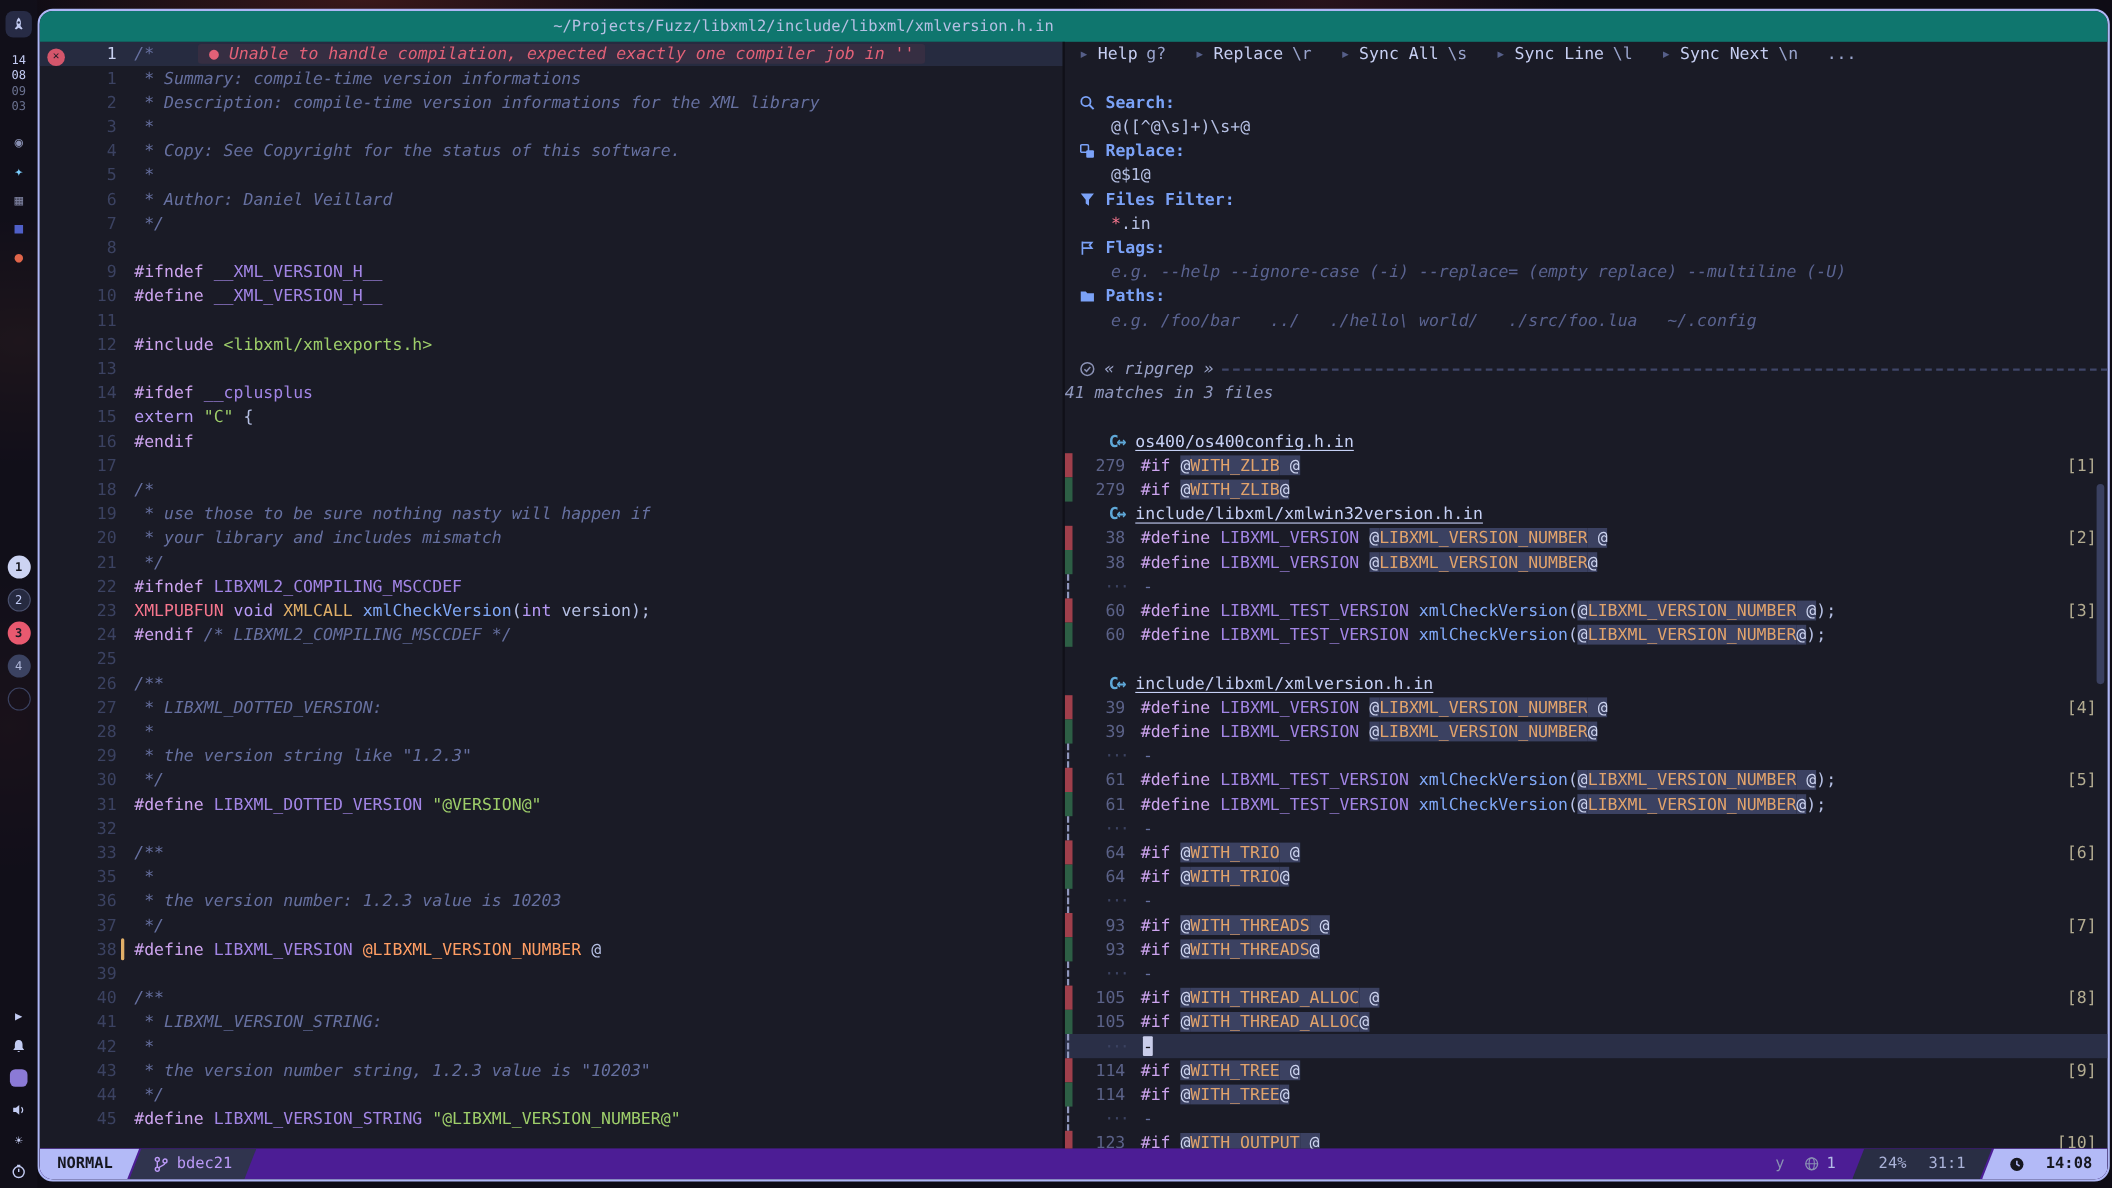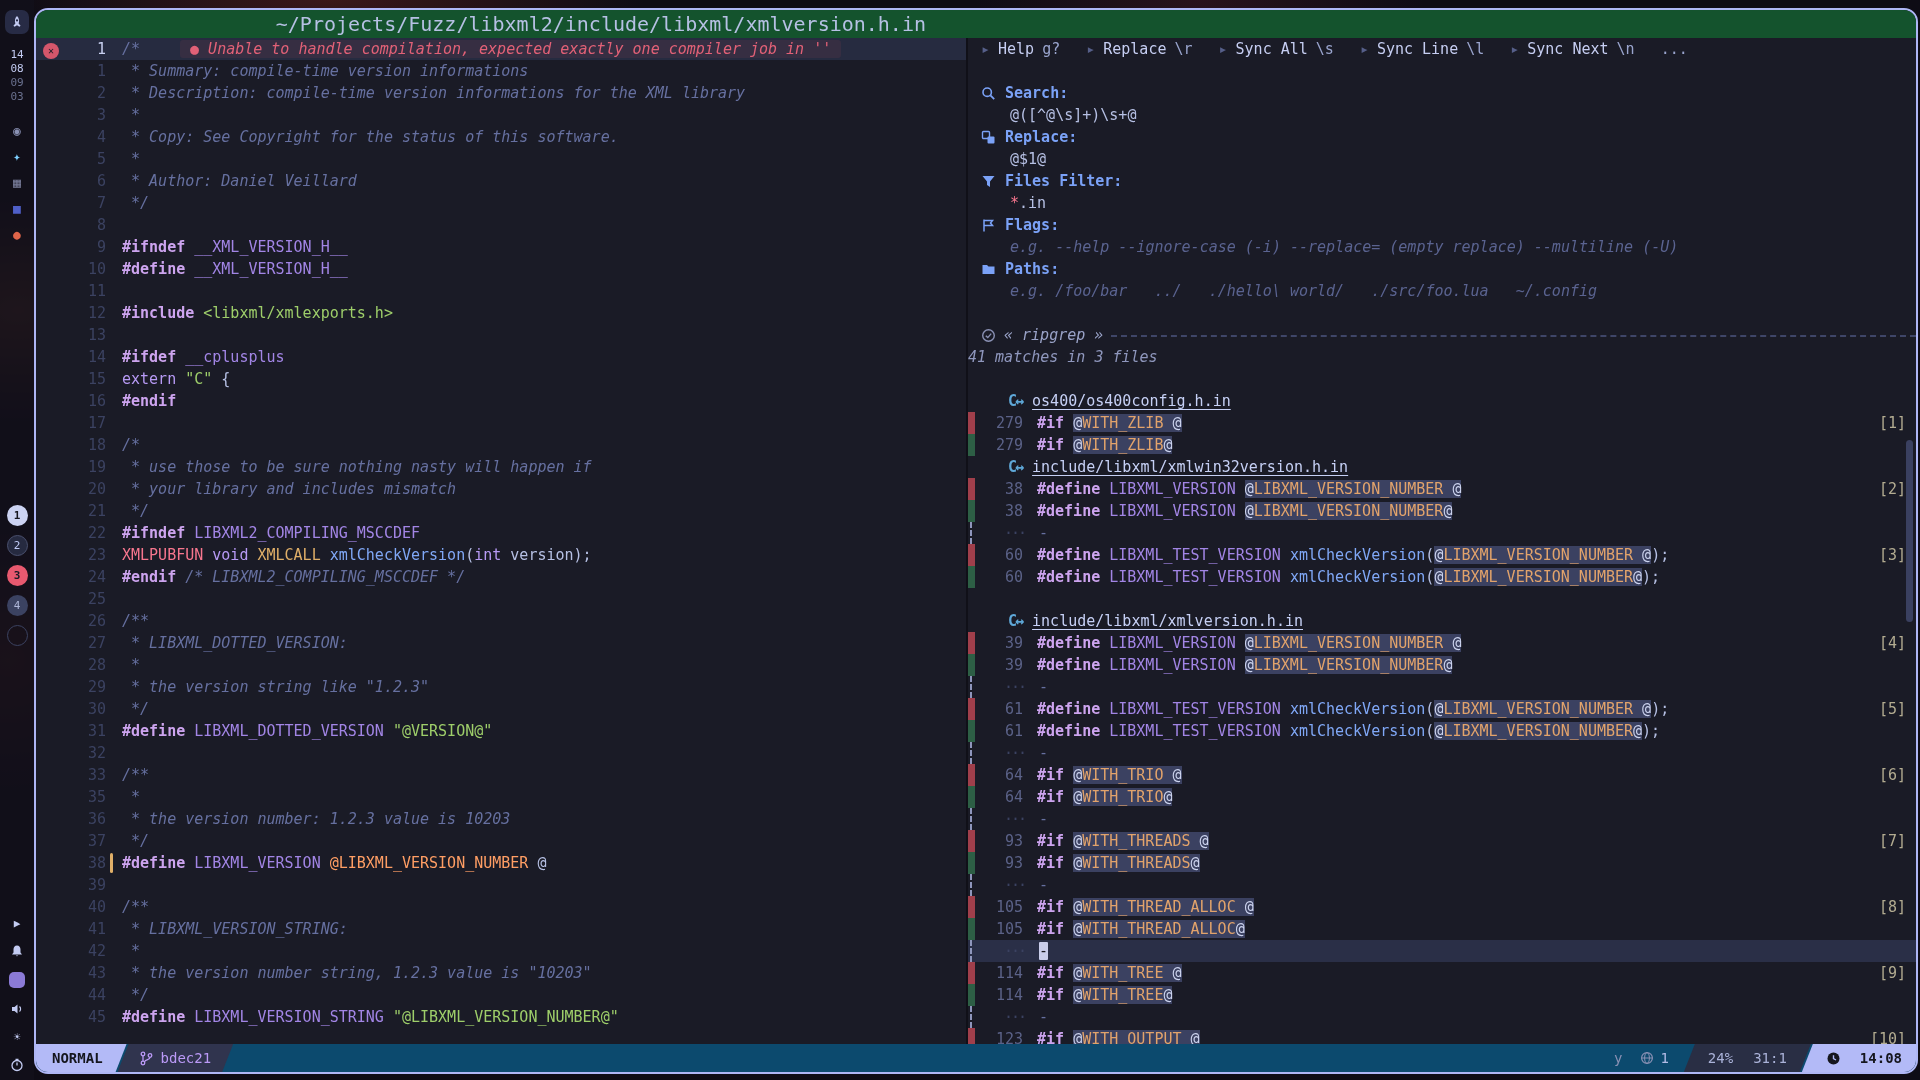--- a/index.html
+++ b/index.html
@@ -31,21 +31,21 @@
   .ws-outline { background:#262a40; color:#c0caf5; border:1px solid #4a506e; line-height:19px; }
   .ws-red { background:#e8596f; color:#1a1b26; font-weight:bold; }
   .ws-dim { background:#3b4261; color:#b0b8da; }
   .ws-empty { border:1px solid #3b4261; background:transparent; }
   .bottomicons { display:flex; flex-direction:column; align-items:center; gap:14px; margin-top:8px; color:#c3cbf2; }
   .sq-purple { width:16px; height:16px; border-radius:5px; background:#8b7ad6; display:inline-block; }
   
   .window { position:absolute; left:34px; top:8px; width:1884px; height:1066px;
     border:2px solid #aeb6f5; border-radius:14px; background:#1a1b26;
     display:flex; flex-direction:column; overflow:hidden; }
-  .winbar { height:28px; flex:0 0 28px; display:flex; background:#14532d; font-size:20px; }
+  .winbar { height:28px; flex:0 0 28px; display:flex; background:#0f766e; font-size:14px;padding-left:32px; }
   .winbar-left { width:932px; display:flex; align-items:center; justify-content:flex-end;
     padding-right:42px; color:#b6c0e4; }
   .content { flex:1; display:flex; min-height:0; }
   
   .pane-left { width:932px; flex:0 0 932px; border-right:2px solid #101018; overflow:hidden; }
   .crow { display:flex; height:22px; line-height:22px; font-size:15px; white-space:pre; }
   .crow .sign { width:30px; flex:0 0 30px; text-align:center; }
   .errsign { display:inline-block; width:16px; height:16px; margin-top:3px; border-radius:50%;
     background:#d4566b; color:#1a1b26; font-size:10px; line-height:16px; font-weight:bold; }
   .crow .nr { width:40px; flex:0 0 40px; text-align:right; color:#3b4261; }
@@ -54,21 +54,21 @@
   .crow .gap.has-bar::before { content:""; position:absolute; left:4px; top:1px; bottom:1px;
     width:3px; border-radius:2px; background:#e0af68; }
   .crow .txt { white-space:pre; }
   .crow.cursorline { background:#262b40; }
   .diag { font-style:italic; color:#e26177; background:rgba(219,75,90,.09);
     border-radius:3px; padding:0 10px; margin-left:40px; }
   
   .tok-cm { color:#6670a0; font-style:italic; }
   .tok-fg { color:#b6c0e4; }
   .tok-fgh { color:#ccd3ee; }
-  .tok-pp { color:#cda4ef;font-weight:bold; }
+  .tok-pp { color:#cda4ef; }
   .tok-mac { color:#a285e5; }
   .tok-str { color:#9ece6a; }
   .tok-kw { color:#b79af5; }
   .tok-red { color:#f7768e; }
   .tok-yel { color:#e0af68; }
   .tok-blu { color:#80a8f7; }
   .tok-match { color:#e2a36b; }
   .tok-matchsrc { color:#ff9e64; }
   .hlbg { background:#3b4161; }
   
@@ -99,21 +99,21 @@
   .rrow.sep .rtxt { color:#6670a0; }
   .rrow.curline { background:#2a2f47; }
   .cursorblock { background:#c9cdea; color:#16161e; border-radius:1px; }
   .rrow.file { padding-left:40px; gap:10px; align-items:center; }
   .fico { color:#5fa8d8; font-weight:bold; letter-spacing:-2px; }
   .fname { color:#c6d0f5; text-decoration:underline; text-underline-offset:3px; }
   .mlabel { position:absolute; right:10px; top:0; color:#b3ac91; }
   .vscroll { position:absolute; right:3px; top:402px; width:7px; height:182px;
     border-radius:4px; background:#3a4060; }
   
-  .statusbar { flex:0 0 28px; height:28px; background:#0c4a6e; display:flex;
+  .statusbar { flex:0 0 28px; height:28px; background:#4c1d95; display:flex;
     align-items:stretch; font-size:14px; overflow:hidden; }
   .seg { position:relative; display:flex; align-items:center; padding:0 16px; }
   .seg > * { position:relative; z-index:1; }
   .seg-mode { background:#b3baf7; color:#15161e; font-weight:bold;
     clip-path:polygon(0 0,100% 0,calc(100% - 11px) 100%,0 100%); padding-right:24px; }
   .seg-branch { background:#30344e; color:#bb9af7; margin-left:-9px;
     clip-path:polygon(11px 0,100% 0,calc(100% - 11px) 100%,0 100%); padding:0 22px; display:flex; gap:8px; }
   .sb-spacer { flex:1; }
   .sb-right { display:flex; align-items:stretch; }
   .sb-plain { display:flex; align-items:center; color:#8a91b4; padding:0 9px; gap:6px; }

